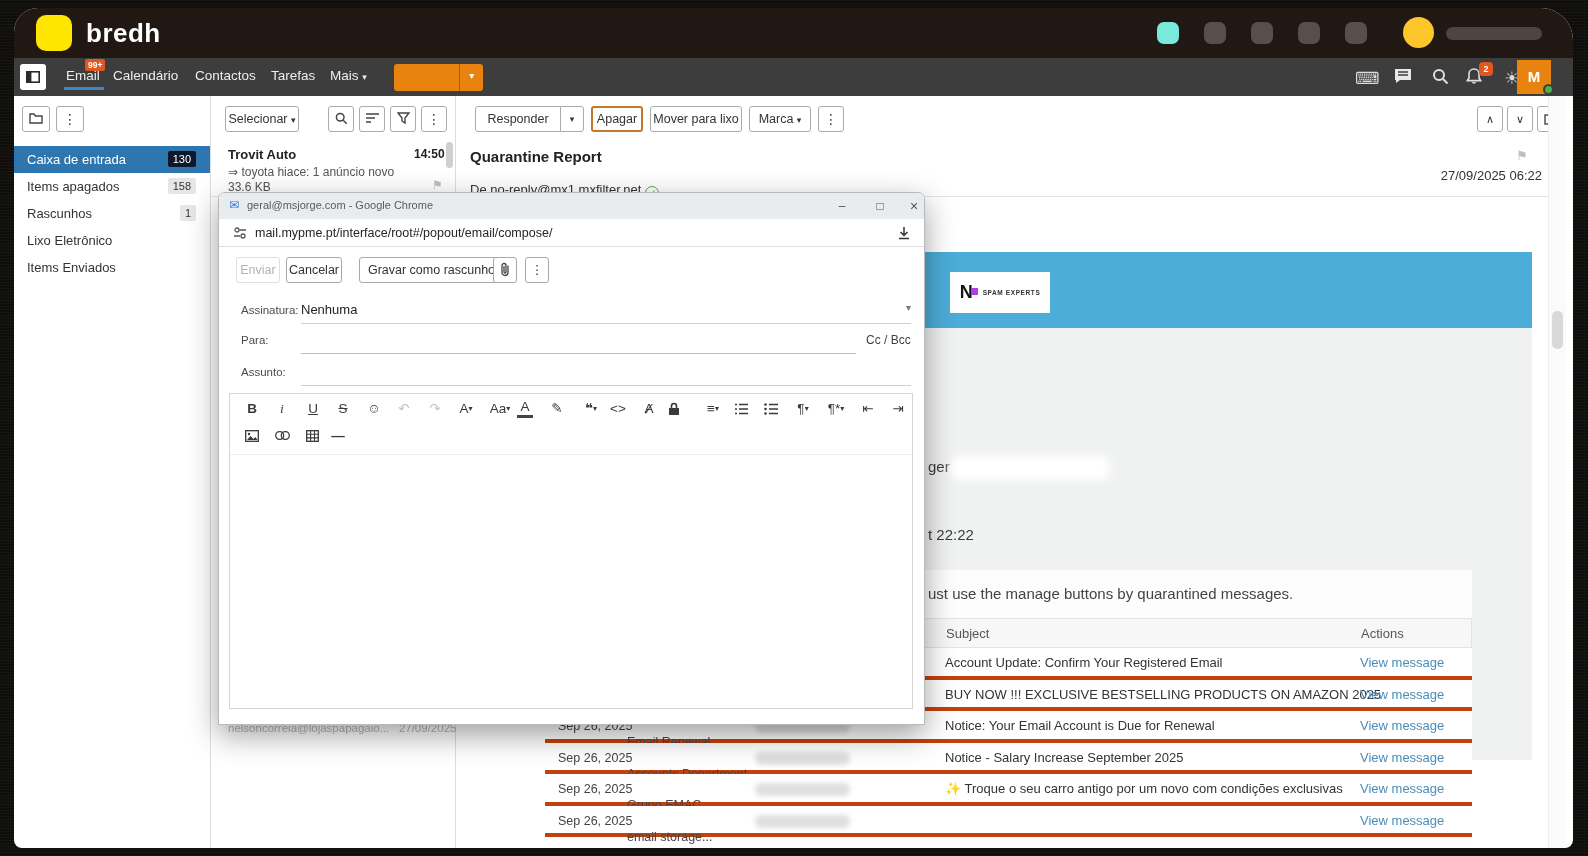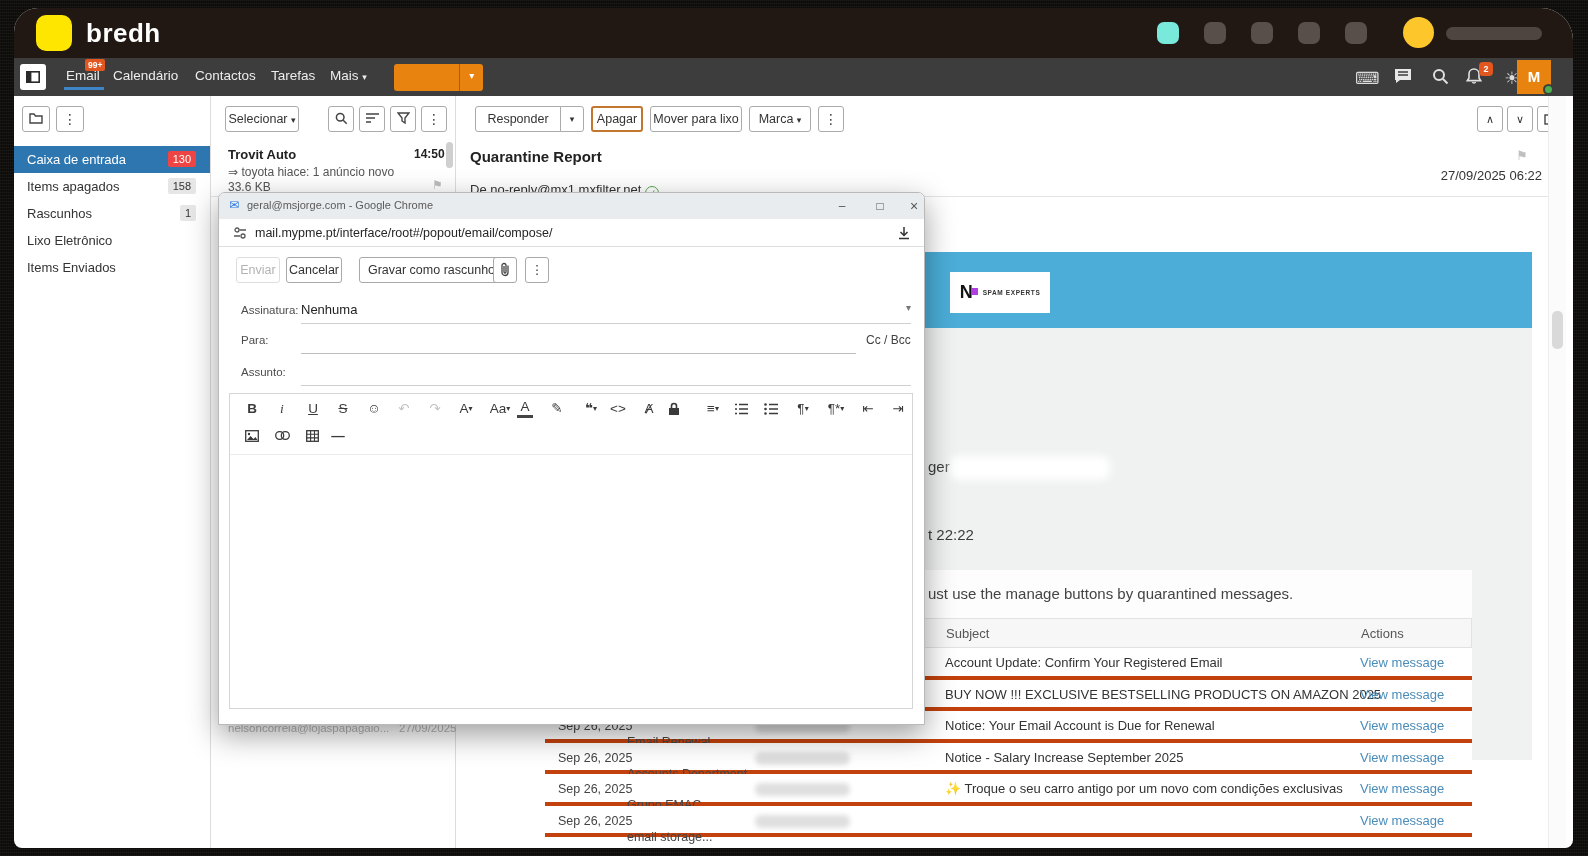--- a/index.html
+++ b/index.html
@@ -39,21 +39,21 @@
   .btn { position:absolute; height:26px; border:1px solid #ababab; border-radius:3px; background:#fff; font-size:12.5px; color:#333; text-align:center; line-height:24px; }
   .vline { position:absolute; top:88px; bottom:0; width:1px; background:#dcdcdc; }
   .hline { position:absolute; height:1px; background:#e4e4e4; }
   .kebab { font-size:14px; color:#444; }
   svg { display:block; }
   
   .folder-row { position:absolute; left:0; width:196px; height:27px; font-size:13px; color:#333; line-height:27px; }
   .folder-row .lbl { position:absolute; left:13px; }
   .folder-row .cnt { position:absolute; right:14px; top:5px; background:#e6e6e6; color:#333; font-size:11px; padding:0 5px; border-radius:2px; line-height:16px; }
   .folder-sel { background:#2e76b0; color:#fff; }
-  .folder-sel .cnt { background:#ef4444; color:#fff; }
+  .folder-sel .cnt { background:#0f172a; color:#fff; }
   
   .mi-title { position:absolute; left:214px; top:139px; font-size:13px; font-weight:bold; color:#222; }
   .mi-time  { position:absolute; left:400px; top:139px; font-size:12px; font-weight:bold; color:#222; }
   .mi-snip  { position:absolute; left:214px; top:157px; font-size:12px; color:#555; }
   .mi-size  { position:absolute; left:214px; top:172px; font-size:12px; color:#555; }
   .mi-flag  { position:absolute; left:418px; top:170px; font-size:12px; color:#bdbdbd; }
   .mi-ghost { position:absolute; left:214px; top:714px; font-size:11.5px; color:#b5b5b5; }
   
   .subject { position:absolute; left:456px; top:140px; font-size:15px; font-weight:bold; color:#222; }
   .fromrow { position:absolute; left:456px; top:174px; font-size:13px; color:#333; }

